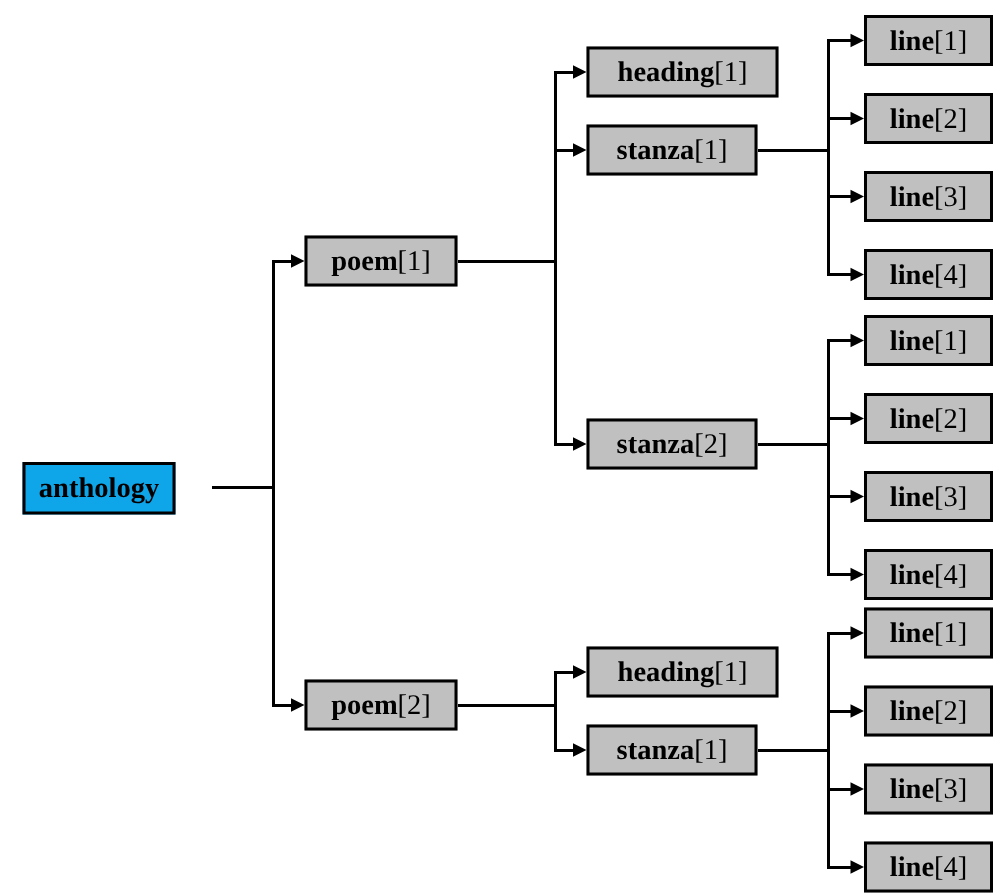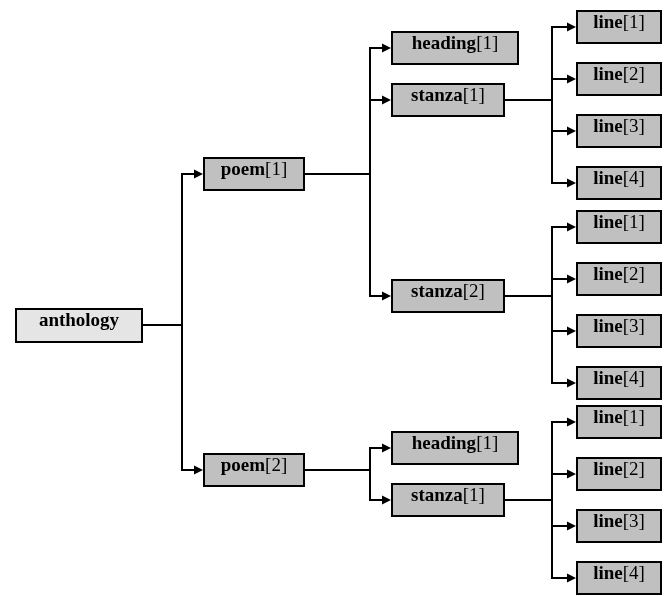--- a/index.html
+++ b/index.html
@@ -24,21 +24,21 @@
     width: 669px;
     height: 596px;
     pointer-events: none;
   }
   .node {
     position: absolute;
     box-sizing: border-box;
     background: #c0c0c0;
     border: 2px solid #000000;
     display: flex;
-    align-items: flex-start;
+    align-items: center;
     justify-content: center;
     white-space: nowrap;
     color: #000000;
     font-size: 19px;
     line-height: 1;
     letter-spacing: 0;
   }
   .node .nm {
     font-weight: bold;
   }
@@ -121,21 +121,21 @@
       </g>
       <g>
         <path d="M 505 500 L 552 500 L 552 526 L 567 526" fill="none" stroke="#000000" stroke-width="2" shape-rendering="crispEdges"></path>
         <polygon points="576,526 567,521.5 567,530.5" fill="#000000"></polygon>
       </g>
       <g>
         <path d="M 505 500 L 552 500 L 552 578 L 567 578" fill="none" stroke="#000000" stroke-width="2" shape-rendering="crispEdges"></path>
         <polygon points="576,578 567,573.5 567,582.5" fill="#000000"></polygon>
       </g>
     </svg>
-<div class="node" style="left: 15px; top: 308px; width: 128px; height: 35px; background: #e5e5e5; border-color: rgb(0, 0, 0);">
+<div class="node" style="left: 15px; top: 308px; width: 102px; height: 35px; background: #0ea5e9; border-color: rgb(0, 0, 0);">
       <span class="nm">anthology</span>
     </div>
     <div class="node" style="left: 203px; top: 157px; width: 102px; height: 34px; background: rgb(192, 192, 192); border-color: rgb(0, 0, 0);">
       <span class="nm">poem</span>
       <span class="ix">[1]</span>
     </div>
     <div class="node" style="left: 203px; top: 453px; width: 102px; height: 34px; background: rgb(192, 192, 192); border-color: rgb(0, 0, 0);">
       <span class="nm">poem</span>
       <span class="ix">[2]</span>
     </div>

